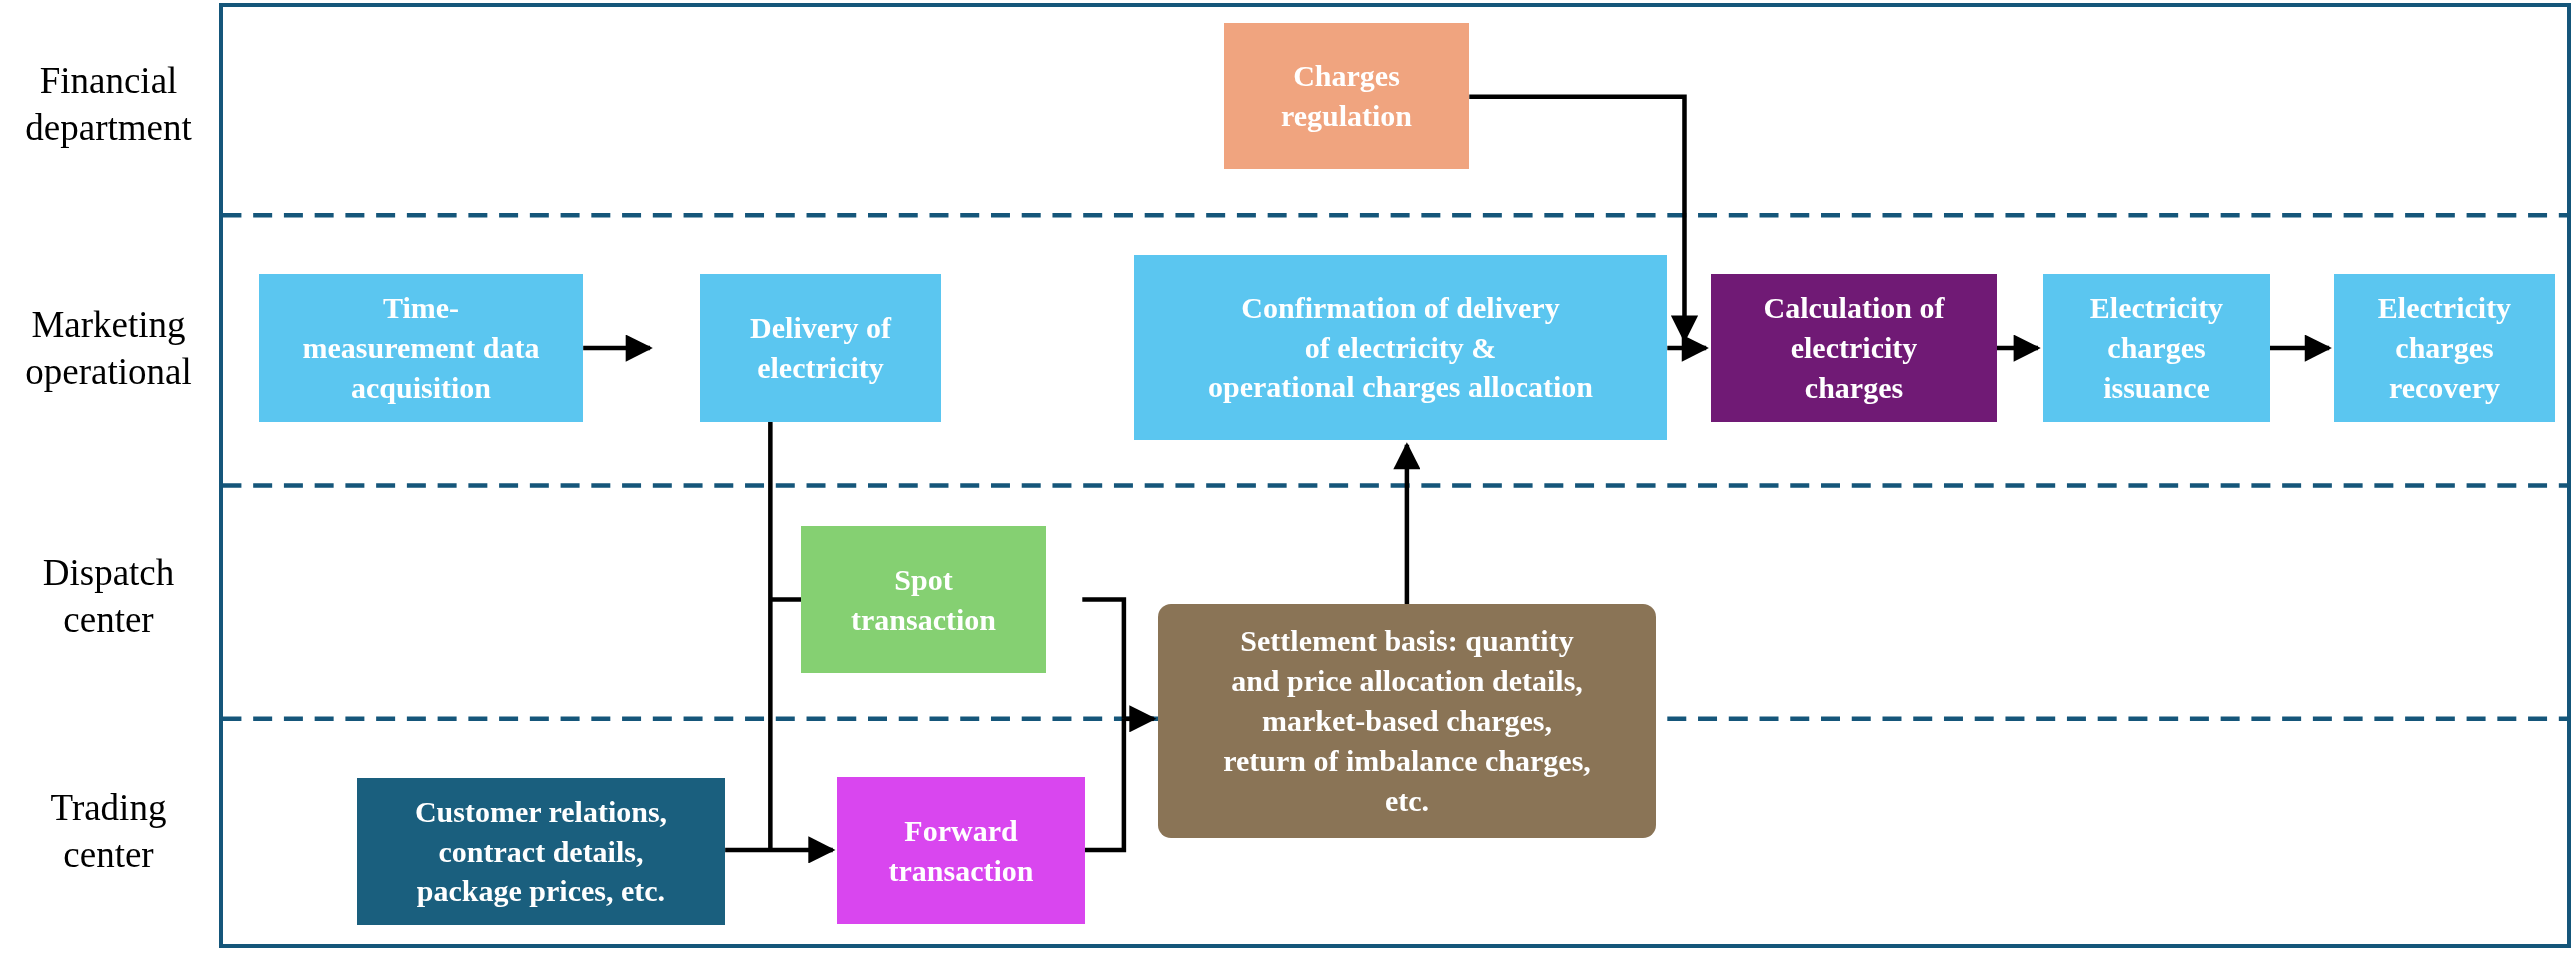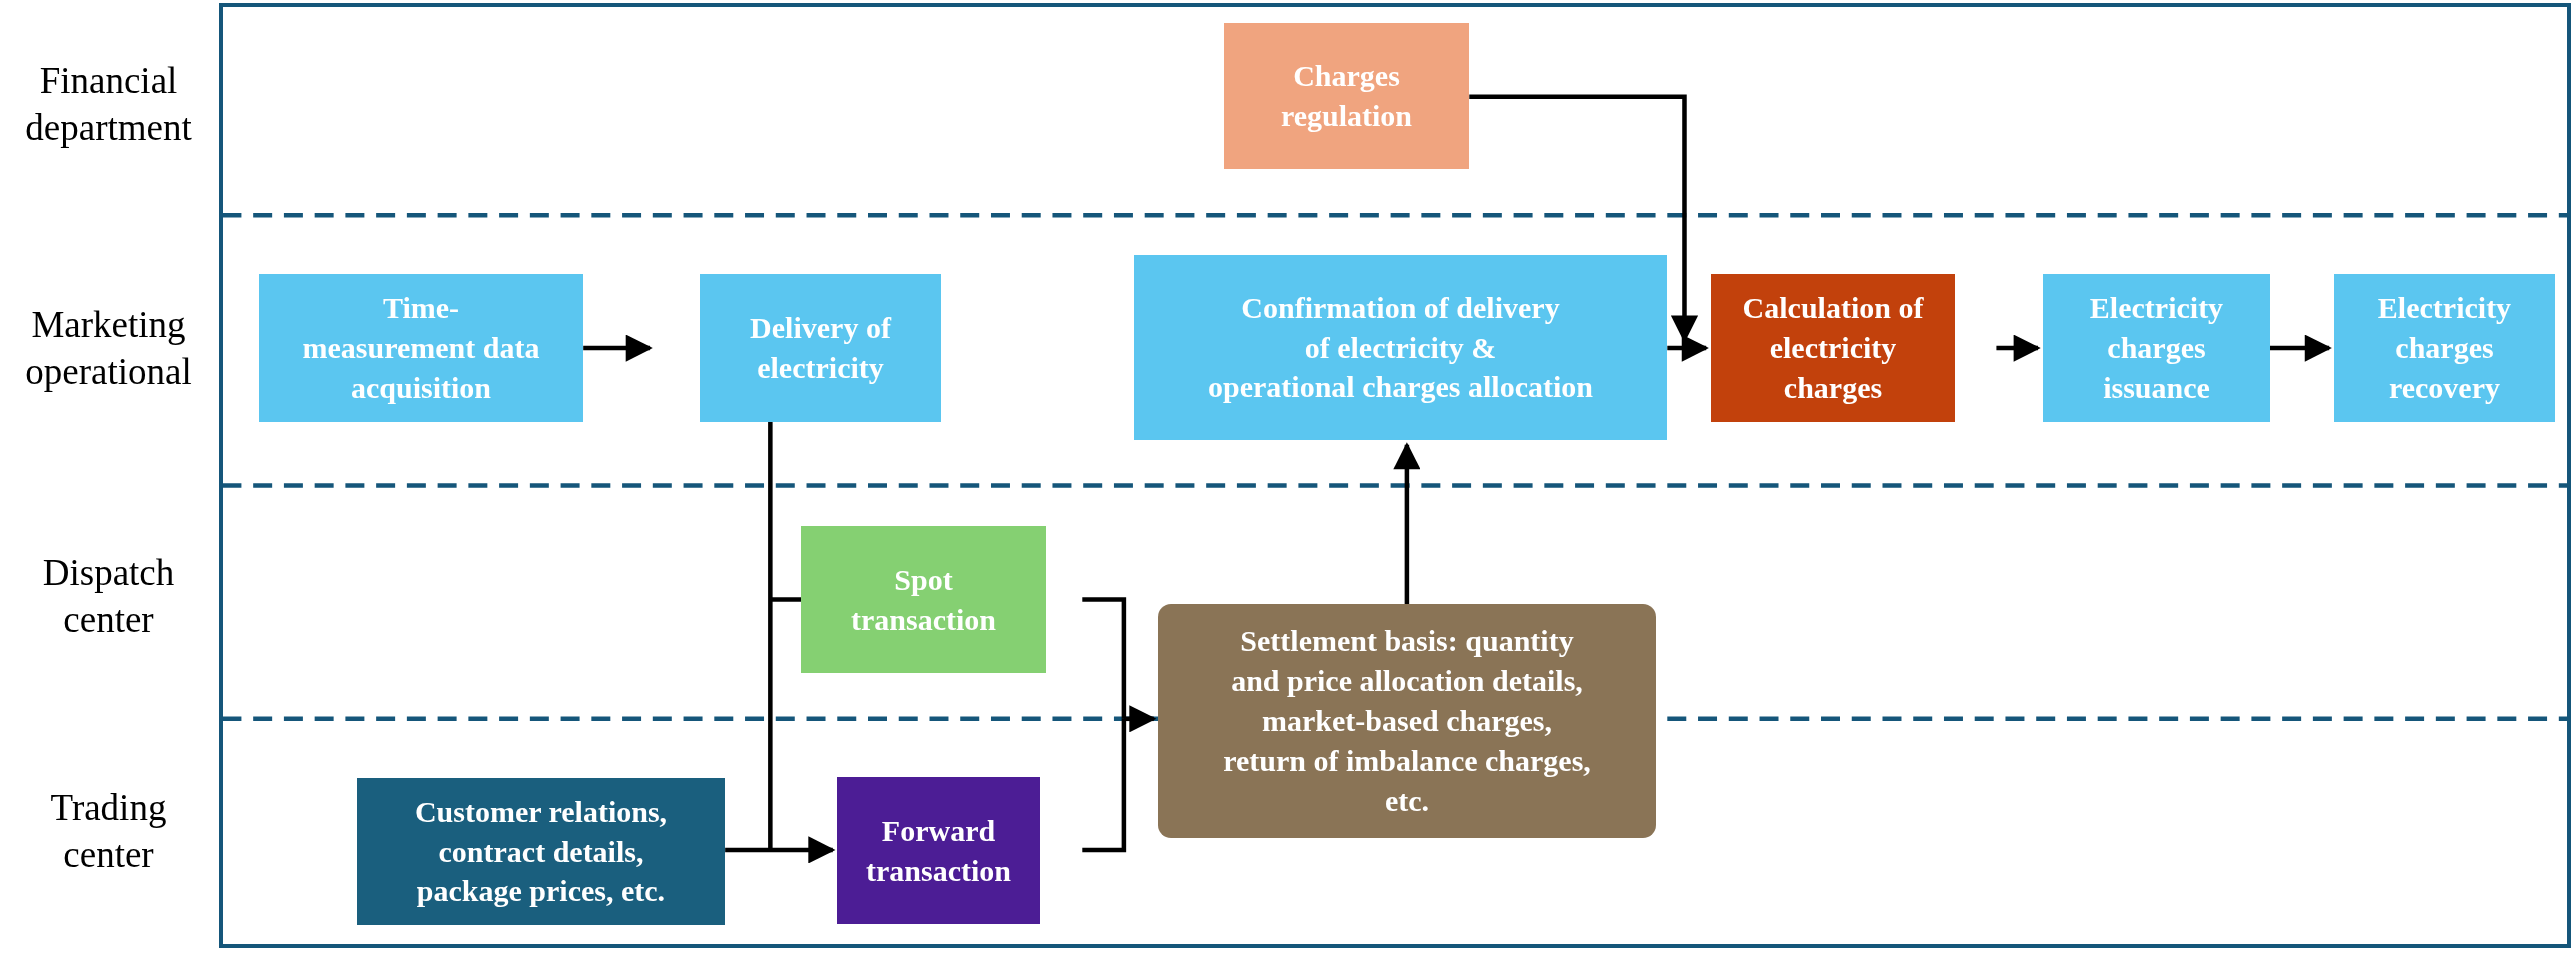--- a/index.html
+++ b/index.html
@@ -110,21 +110,21 @@
 measurement data
 acquisition</div>
 
   <div class="node" style="left: 652px; top: 274px; width: 241px; height: 148px; background-color: rgb(91, 198, 240); margin-left: 48px;">Delivery of
 electricity</div>
 
   <div class="node" style="left: 1134px; top: 255px; width: 533px; height: 185px; background-color: rgb(91, 198, 240);">Confirmation of delivery
 of electricity &amp;
 operational charges allocation</div>
 
-  <div class="node" style="left: 1711px; top: 274px; width: 244px; height: 148px; background-color: #c2410c;">Calculation of
+  <div class="node" style="left: 1711px; top: 274px; width: 286px; height: 148px; background-color: #701a75;">Calculation of
 electricity
 charges</div>
 
   <div class="node" style="left: 2043px; top: 274px; width: 227px; height: 148px; background-color: rgb(91, 198, 240);">Electricity
 charges
 issuance</div>
 
   <div class="node" style="left: 2334px; top: 274px; width: 221px; height: 148px; background-color: rgb(91, 198, 240);">Electricity
 charges
 recovery</div>
@@ -135,17 +135,17 @@
   <div class="node" style="left: 1158px; top: 604px; width: 498px; height: 234px; background-color: rgb(138, 116, 86); border-radius: 13px;">Settlement basis: quantity
 and price allocation details,
 market-based charges,
 return of imbalance charges,
 etc.</div>
 
   <div class="node" style="left: 357px; top: 778px; width: 368px; height: 147px; background-color: rgb(26, 95, 126);">Customer relations,
 contract details,
 package prices, etc.</div>
 
-  <div class="node" style="left: 837px; top: 777px; width: 203px; height: 147px; background-color: #4c1d95;">Forward
+  <div class="node" style="left: 837px; top: 777px; width: 248px; height: 147px; background-color: #d946ef;">Forward
 transaction</div>
 
 </div>
 
 
 </body></html>

